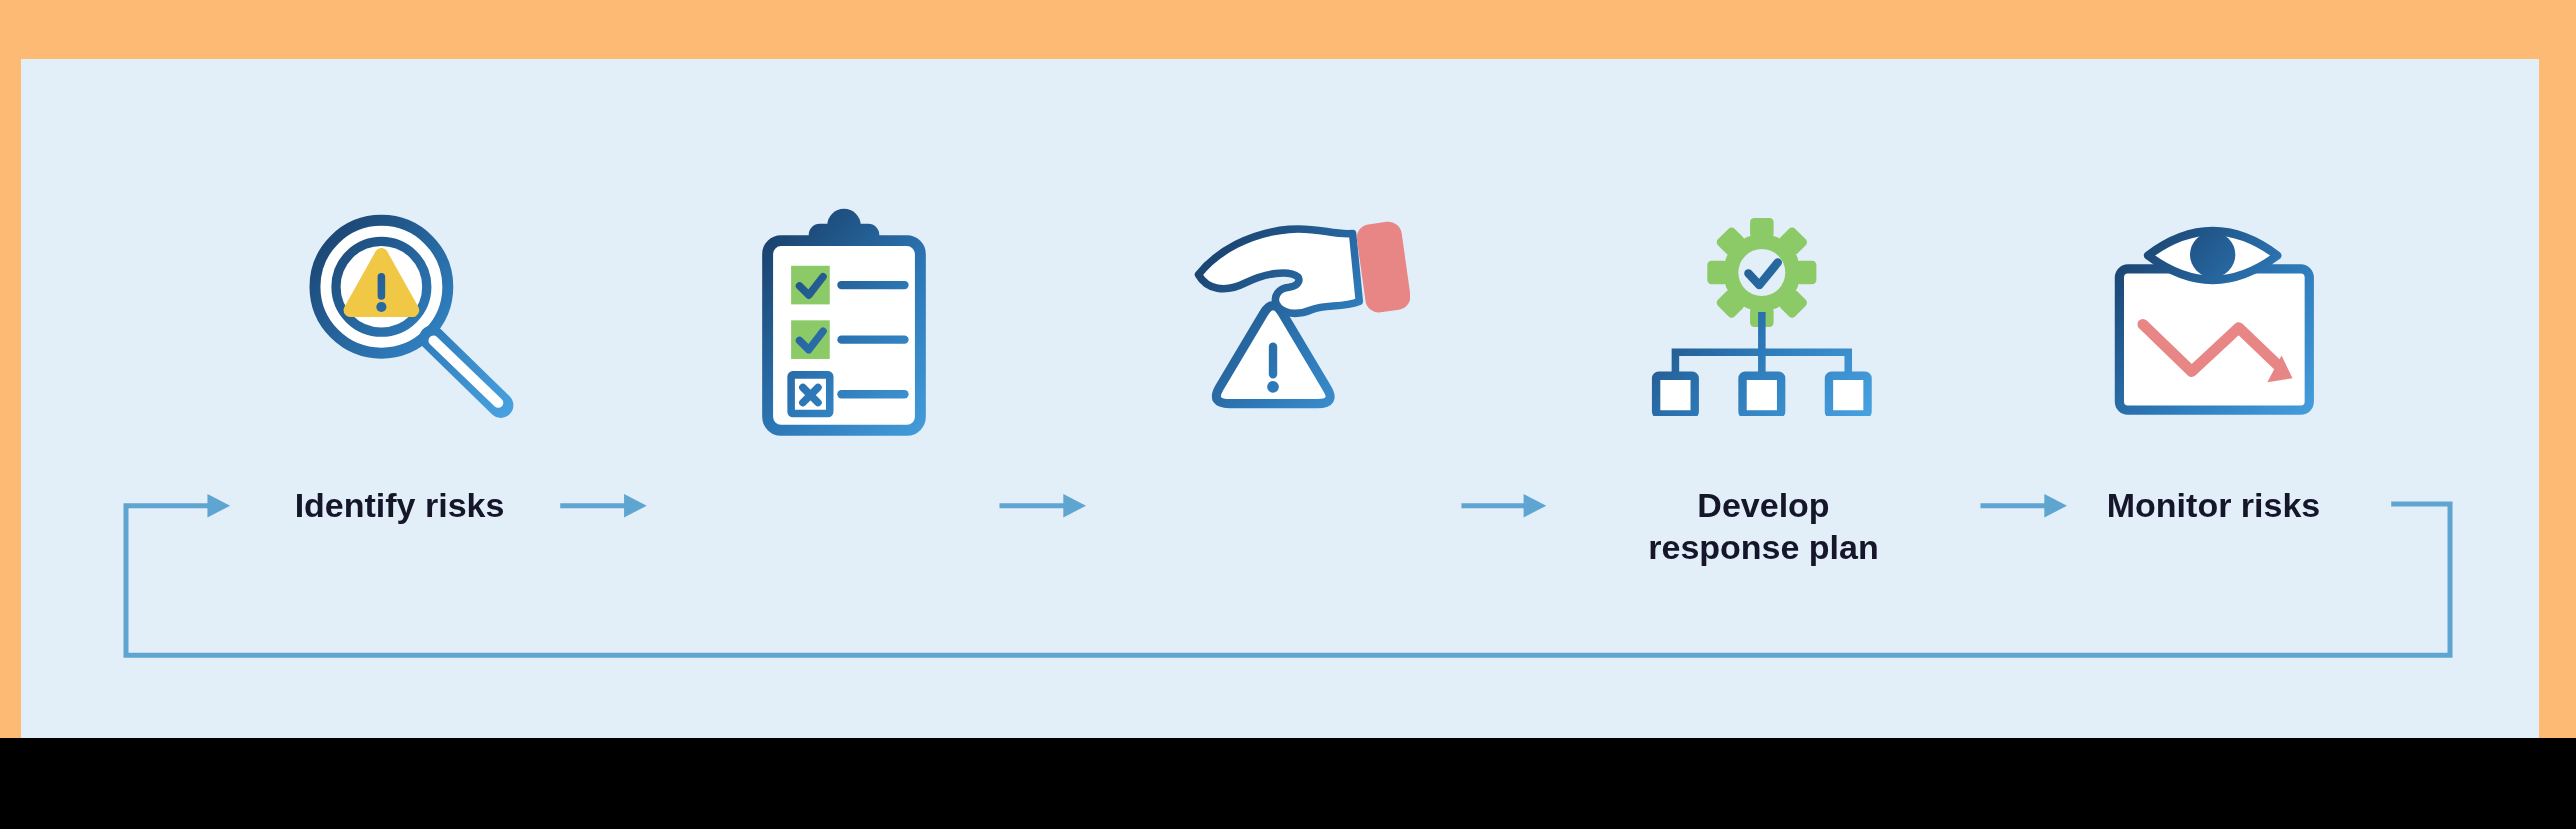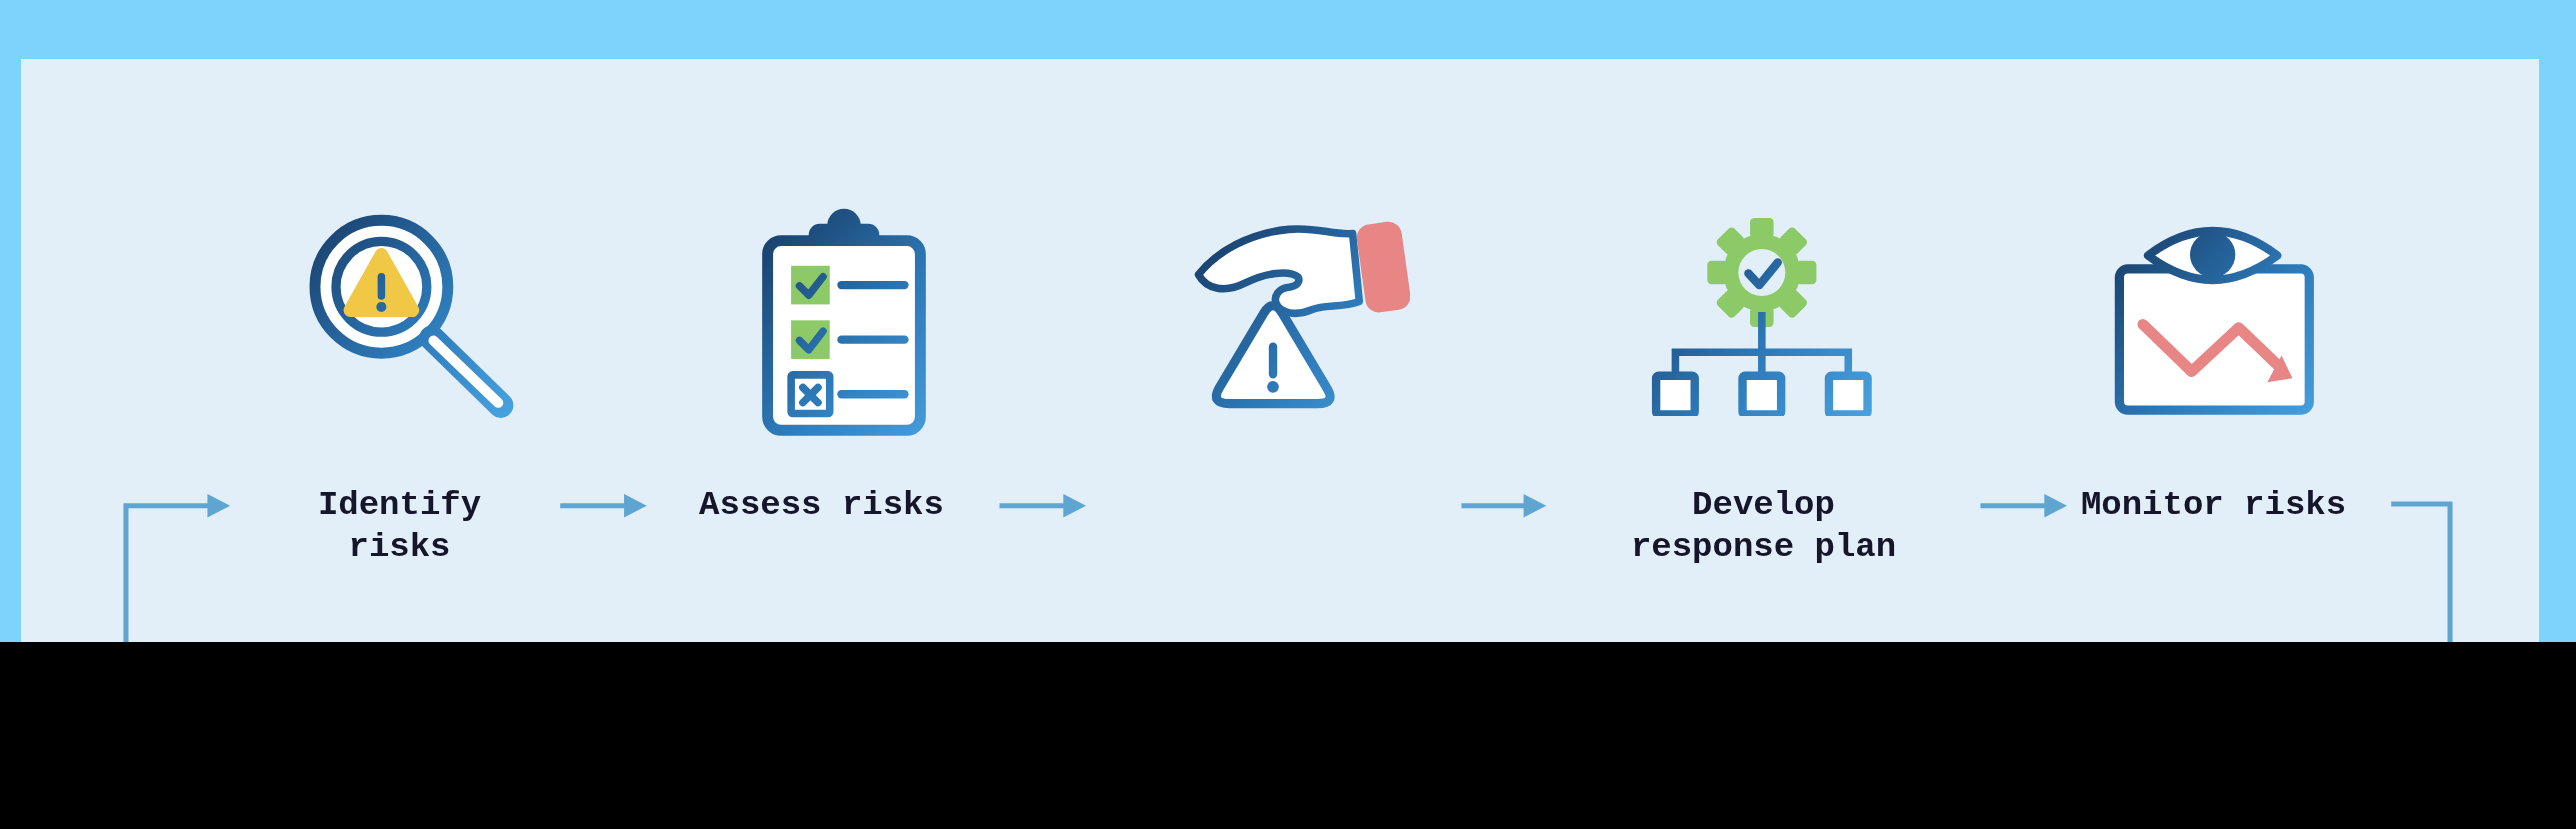--- a/index.html
+++ b/index.html
@@ -1,17 +1,17 @@
 <!DOCTYPE html>
 <html style="font-size:13.4px"><head>
 <meta charset="utf-8">
 <style>
   html,body{margin:0;padding:0;background:#000;}
-  .stage{position:relative;width:2576px;height:642px;background:#7dd3fc;overflow:hidden;
-         font-family:Liberation Mono, monospace;}
+  .stage{position:relative;width:2576px;height:738px;background:#fdba74;overflow:hidden;
+         font-family:Liberation Sans, sans-serif;}
   .panel{position:absolute;left:21px;top:59px;width:2518px;height:714px;background:#e2eef8;}
   .overlay{position:absolute;left:0;top:0;width:2576px;height:830px;pointer-events:none;}
   .icon{position:absolute;}
   .step-label{position:absolute;width:269px;top:484px;text-align:center;
               font-size:34px;font-weight:700;line-height:42px;color:#16162b;letter-spacing:0px;}
   .defs-holder{position:absolute;width:0;height:0;overflow:hidden;}
 </style>
 </head>
 <body>
 
@@ -120,18 +120,17 @@
 
   <svg class="icon" style="left:2111px;top:215px" width="205" height="202" viewBox="0 0 244 240">
     <rect x="10" y="64" width="226" height="168" rx="10" fill="#ffffff" stroke="url(#gnav)" stroke-width="11"></rect>
     <polyline points="38,130 96,186 152,134 198,178" fill="none" stroke="#e88585" stroke-width="13" stroke-linecap="round" stroke-linejoin="round"></polyline>
     <polygon points="216,194 186,199 203,167" fill="#e88585"></polygon>
     <path d="M44 48 Q121 -10 198 48 Q121 106 44 48 Z" fill="#ffffff" stroke="url(#gnav)" stroke-width="10" stroke-linejoin="round"></path>
     <circle cx="121" cy="47" r="27" fill="url(#gnav)"></circle>
   </svg>
 
   <div class="step-label" style="left:265px">Identify risks</div>
-  <div class="step-label" style="left:687px">Assess risks</div>
   <div class="step-label" style="left:1629px">Develop response plan</div>
   <div class="step-label" style="left:2079px">Monitor risks</div>
 
 </div>
 
 
 </body></html>

